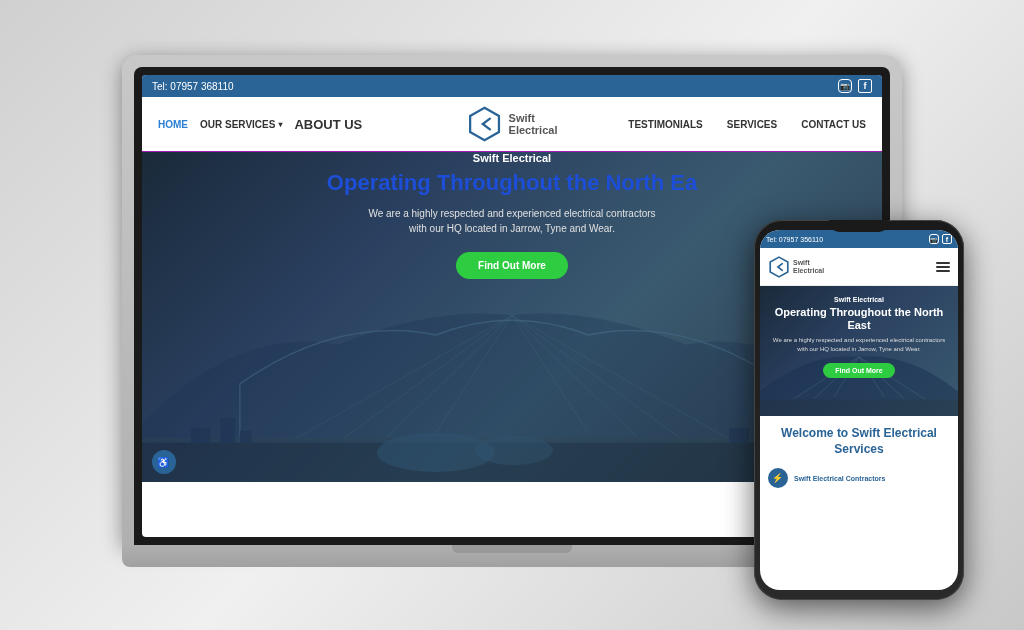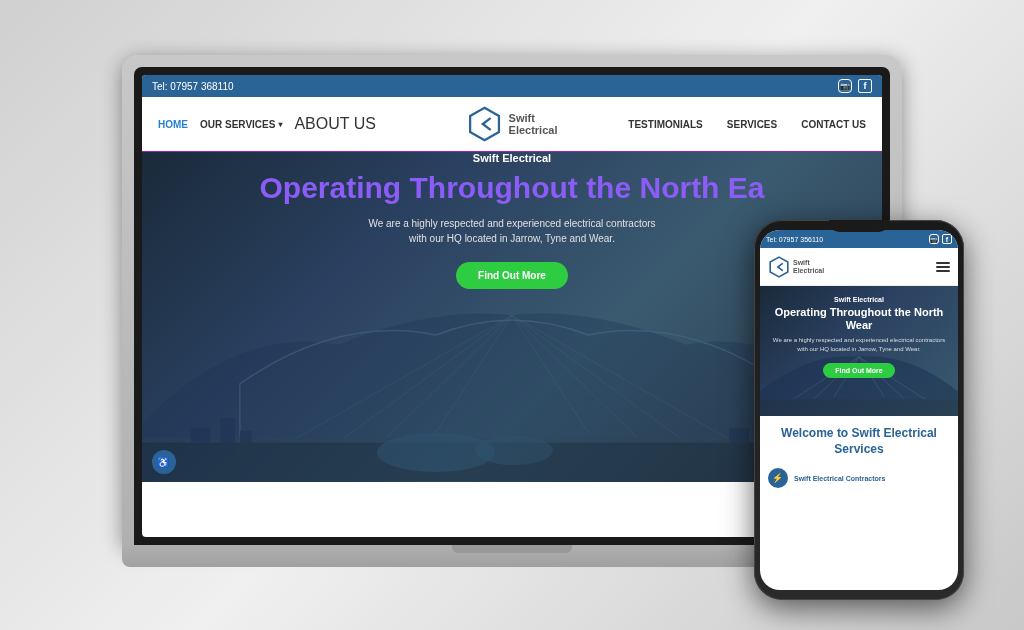--- a/index.html
+++ b/index.html
@@ -246,24 +246,24 @@
       color: #fff;
       padding: 0 40px;
     }
     .hero-subtitle {
       font-size: 11px;
       font-weight: 600;
       margin-bottom: 6px;
       color: #fff;
     }
     .hero-title {
-      font-size: 30px;
+      font-size: 22px;
       font-weight: 900;
       margin-bottom: 10px;
-      color: #8b5cf6;
+      color: #1d4ed8;
       line-height: 1.2;
     }
     .hero-desc {
       font-size: 10px;
       color: #e0e0e0;
       margin-bottom: 16px;
       line-height: 1.5;
     }
     .hero-btn {
       background: #2ecc40;
@@ -462,21 +462,21 @@
             <div class="site-topbar-icons">
               <span class="insta" style="font-size:8px;">📷</span>
               <span style="font-size:9px; font-weight:bold;">f</span>
             </div>
           </div>
 
           <div class="site-header" style="position:relative;">
             <nav class="site-nav-left">
               <a class="nav-home" href="#" style="text-decoration:none; color:#2a7fd4; font-size:10px; font-weight:700;">HOME</a>
               <span class="nav-item" style="cursor:pointer;">OUR SERVICES</span>
-              <span style="cursor:pointer; font-size:16px; font-weight:400; color:#333;">ABOUT US</span>
+              <span style="cursor:pointer; font-size:13px; font-weight:700; color:#333;">ABOUT US</span>
             </nav>
 
             <div class="site-logo">
               <svg class="logo-icon" viewBox="0 0 40 40" xmlns="http://www.w3.org/2000/svg">
                 <polygon points="20,2 36,11 36,29 20,38 4,29 4,11" fill="none" stroke="#2a6496" stroke-width="2.5"></polygon>
                 <polyline points="26,14 18,20 26,26" fill="none" stroke="#2a6496" stroke-width="2.5" stroke-linecap="round"></polyline>
               </svg>
               <div class="logo-text">
                 <span>Swift</span>
                 <span>Electrical</span>
@@ -583,21 +583,21 @@
               <line x1="100" y1="20" x2="55" y2="62" stroke="#5a8090" stroke-width="0.5"></line>
               <line x1="100" y1="20" x2="75" y2="60" stroke="#5a8090" stroke-width="0.5"></line>
               <line x1="100" y1="20" x2="170" y2="65" stroke="#5a8090" stroke-width="0.5"></line>
               <line x1="100" y1="20" x2="145" y2="62" stroke="#5a8090" stroke-width="0.5"></line>
               <line x1="100" y1="20" x2="125" y2="60" stroke="#5a8090" stroke-width="0.5"></line>
               <rect x="0" y="63" width="200" height="17" fill="#1a2a3a"></rect>
             </svg>
           </div>
           <div class="phone-hero-content">
             <p class="phone-hero-subtitle">Swift Electrical</p>
-            <h2 class="phone-hero-title">Operating Throughout the North Wear</h2>
+            <h2 class="phone-hero-title">Operating Throughout the North East</h2>
             <p class="phone-hero-desc">We are a highly respected and experienced electrical contractors with our HQ located in Jarrow, Tyne and Wear.</p>
             <button class="phone-hero-btn">Find Out More</button>
           </div>
         </div>
 
         <div class="phone-welcome-section">
           <h3 class="phone-welcome-title">Welcome to Swift Electrical Services</h3>
           <div class="phone-welcome-divider">
             <div class="phone-welcome-icon">⚡</div>
             <span class="phone-welcome-text">Swift Electrical Contractors</span>

